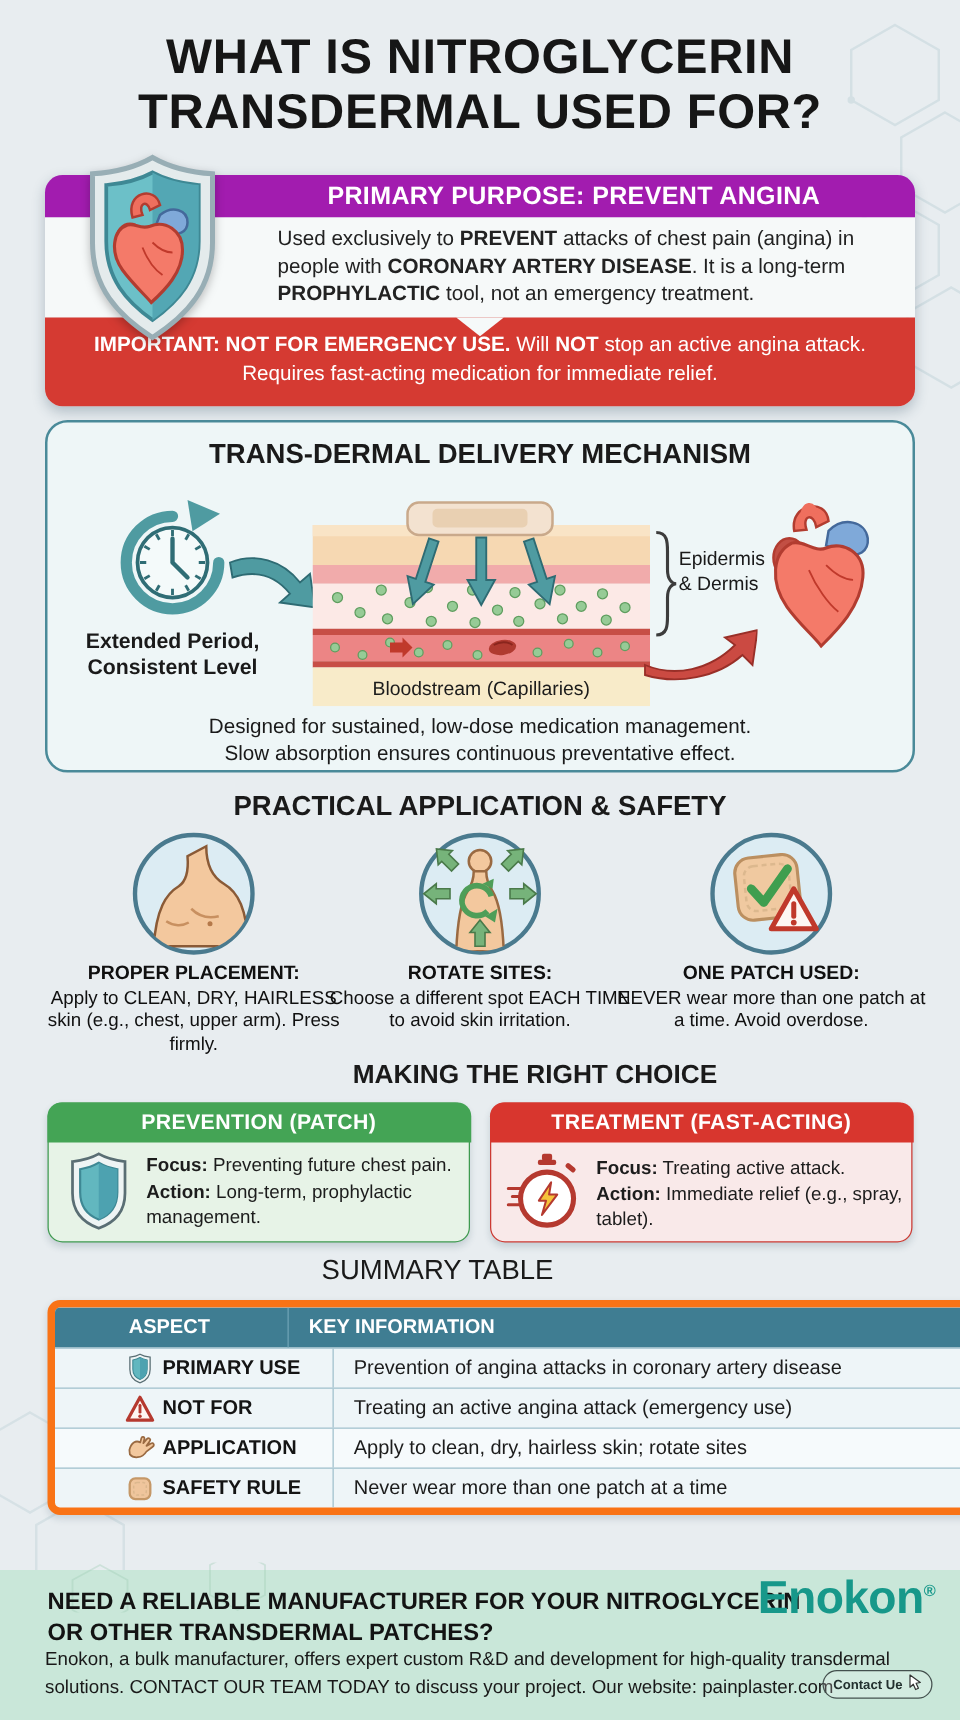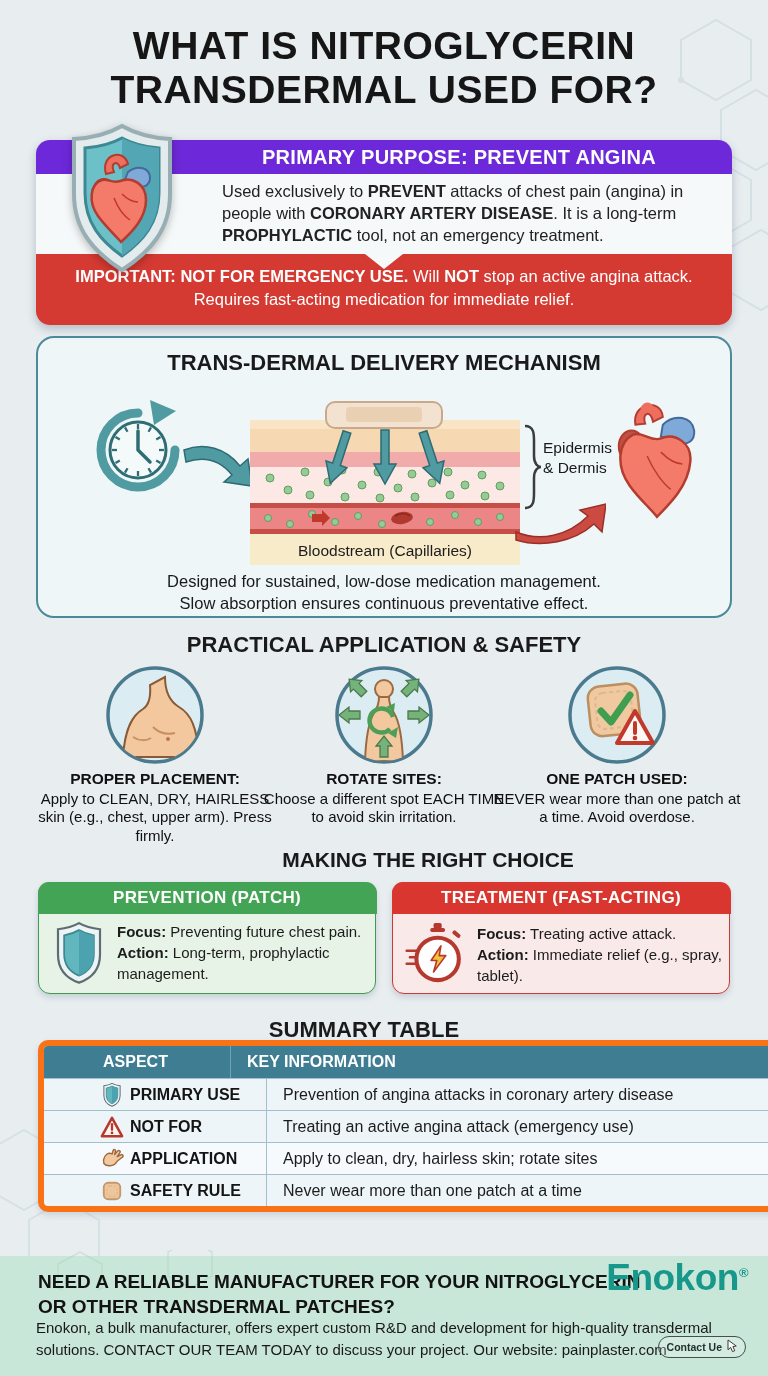--- a/index.html
+++ b/index.html
@@ -5,21 +5,21 @@
   html,body{margin:0;padding:0;}
   #canvas{position:relative;width:768px;height:1376px;background:#e8edf0;overflow:hidden;
           font-family:"Liberation Sans",sans-serif;color:#1a1a1a;}
   .hexes{position:absolute;pointer-events:none;}
   
   .main-title{position:absolute;top:24px;left:0;width:768px;margin:0;text-align:center;
               font-size:39px;line-height:1.14;font-weight:bold;color:#161616;letter-spacing:.5px;}
   
   .purpose-card{position:absolute;left:36px;top:140px;width:696px;height:185px;border-radius:14px;
                 box-shadow:0 4px 10px rgba(40,70,90,.28);}
-  .purpose-header{height:34px;background:#6d28d9;border-radius:14px 14px 0 0;color:#fff;font-size:20px;
+  .purpose-header{height:34px;background:#a21caf;border-radius:14px 14px 0 0;color:#fff;font-size:20px;
                   font-weight:bold;line-height:34px;text-align:center;padding-left:150px;letter-spacing:.3px;}
   .purpose-body{height:80px;background:#f6f9f9;padding:7px 16px 0 186px;font-size:16.5px;line-height:1.33;
                 color:#222;box-sizing:border-box;}
   .purpose-warning{position:relative;height:71px;background:#d53a32;border-radius:0 0 14px 14px;color:#fff;
                    text-align:center;font-size:16.5px;line-height:1.42;padding:11px 16px 0;box-sizing:border-box;}
   .notch{position:absolute;top:0;left:50%;transform:translateX(-50%);width:0;height:0;
          border-left:19px solid transparent;border-right:19px solid transparent;border-top:15px solid #f6f9f9;}
   .shield-wrap{position:absolute;left:22px;top:-20px;width:128px;height:158px;
                filter:drop-shadow(0 3px 4px rgba(0,0,0,.25));}
   
@@ -50,21 +50,21 @@
                box-shadow:0 3px 6px rgba(40,70,90,.18);}
   .choice-card.green{left:38px;border:1.5px solid #3f9a50;background:#e7f3e7;}
   .choice-card.red{left:392px;border:1.5px solid #cc3a33;background:#f9e9e9;}
   .choice-header{height:32px;margin:-1.5px -1.5px 0;border-radius:11px 11px 0 0;color:#fff;font-weight:bold;
                  font-size:17px;text-align:center;line-height:32px;letter-spacing:.3px;}
   .green .choice-header{background:#44a455;}
   .red .choice-header{background:#d8362e;}
   .choice-body{display:flex;align-items:center;padding:5px 6px 0 12px;gap:10px;}
   .choice-text{font-size:15px;line-height:1.38;color:#1c1c1c;}
   
-  .summary-title{position:absolute;top:1001px;width:696px;text-align:center;font-size:22px;font-weight:bold;margin:16px;}
+  .summary-title{position:absolute;top:1001px;width:696px;text-align:center;font-size:22px;font-weight:normal;margin:2px;}
   .summary-table{position:absolute;left:38px;top:1040px;width:760px;border:6px solid #f97316;border-radius:10px;
                  overflow:hidden;background:#eef5f8;box-sizing:border-box;box-shadow:0 3px 6px rgba(40,70,90,.15);}
   .tbl-header{display:flex;height:32px;background:#3f7d92;color:#fff;font-weight:bold;font-size:16px;align-items:stretch;}
   .tbl-header .col-a{width:186px;padding-left:59px;box-sizing:border-box;display:flex;align-items:center;}
   .tbl-header .col-b{flex:1;padding-left:16px;border-left:1.5px solid #6fa3b5;display:flex;align-items:center;}
   .tbl-row{display:flex;height:31px;align-items:stretch;border-top:1.5px solid #9fc0cc;padding-left:36px;}
   .tbl-row.even{background:#f6fafc;}
   .row-icon{width:36px;margin-left:14px;display:flex;justify-content:center;align-items:center;}
   .row-aspect{width:136px;font-weight:bold;font-size:16px;color:#141414;display:flex;align-items:center;}
   .row-info{flex:1;border-left:1.5px solid #9fc0cc;padding-left:16px;font-size:16px;color:#1c1c1c;
@@ -147,20 +147,24 @@
             <line x1="64.2" y1="41.5" x2="68.5" y2="39"></line>
           <line x1="64.2" y1="62.5" x2="68.5" y2="65"></line>
             <line x1="56.5" y1="70.2" x2="59" y2="74.6"></line>
           <line x1="35.5" y1="33.8" x2="33" y2="29.4"></line>
             <line x1="27.8" y1="41.5" x2="23.5" y2="39"></line>
           <line x1="27.8" y1="62.5" x2="23.5" y2="65"></line>
             <line x1="35.5" y1="70.2" x2="33" y2="74.6"></line>
         </g>
         <path d="M46 52 L46 33 M46 52 L58 64" stroke="#2f6d75" stroke-width="3.5" stroke-linecap="round" fill="none"></path>
       </svg>
+    </div>
+    <div class="clock-caption">
+      <div>Extended Period,</div>
+      <div>Consistent Level</div>
     </div>
 
     <div class="left-arrow">
       <svg width="76" height="56" viewBox="0 0 76 56">
         <path d="M2 12 C22 4 44 10 58 28 L66 21 L70 48 L42 44 L50 37 C38 22 22 18 4 24 Z" fill="#4f9ba1" stroke="#2e6b73" stroke-width="1.5"></path>
       </svg>
     </div>
 
     <div class="skin-wrap">
       <svg width="270" height="165" viewBox="0 0 270 165">

